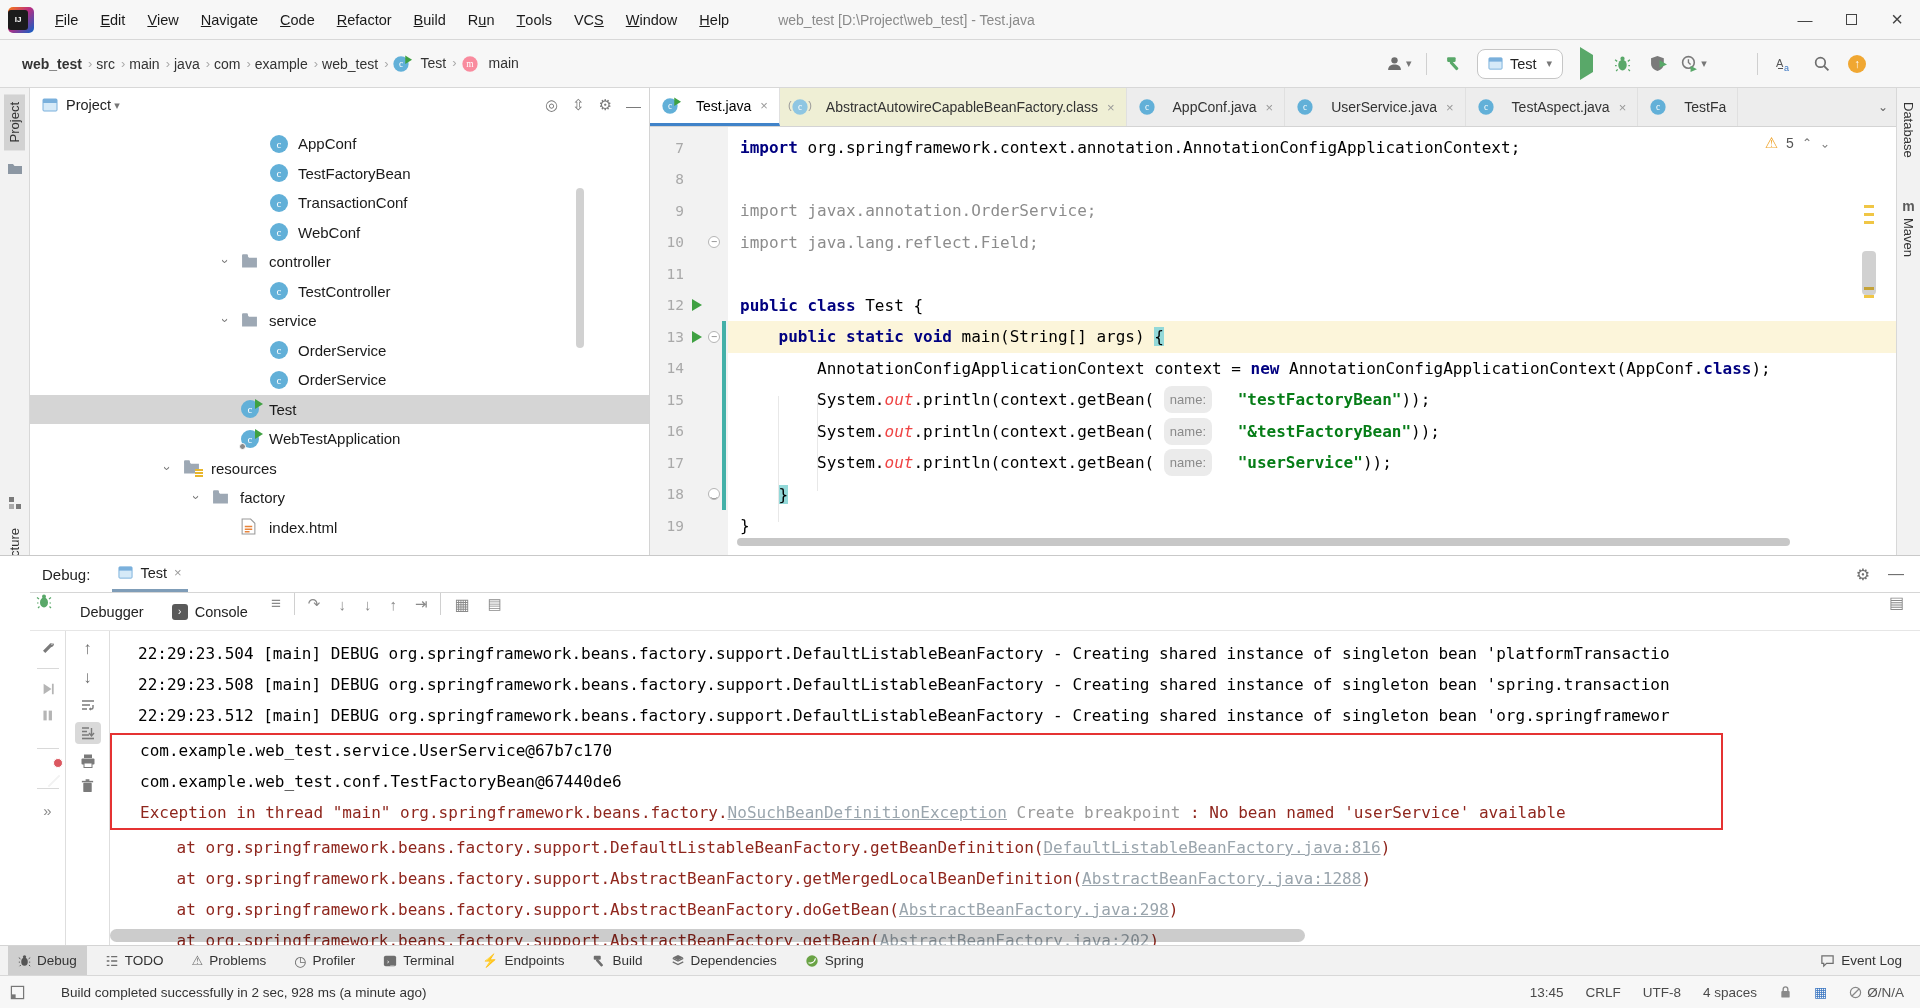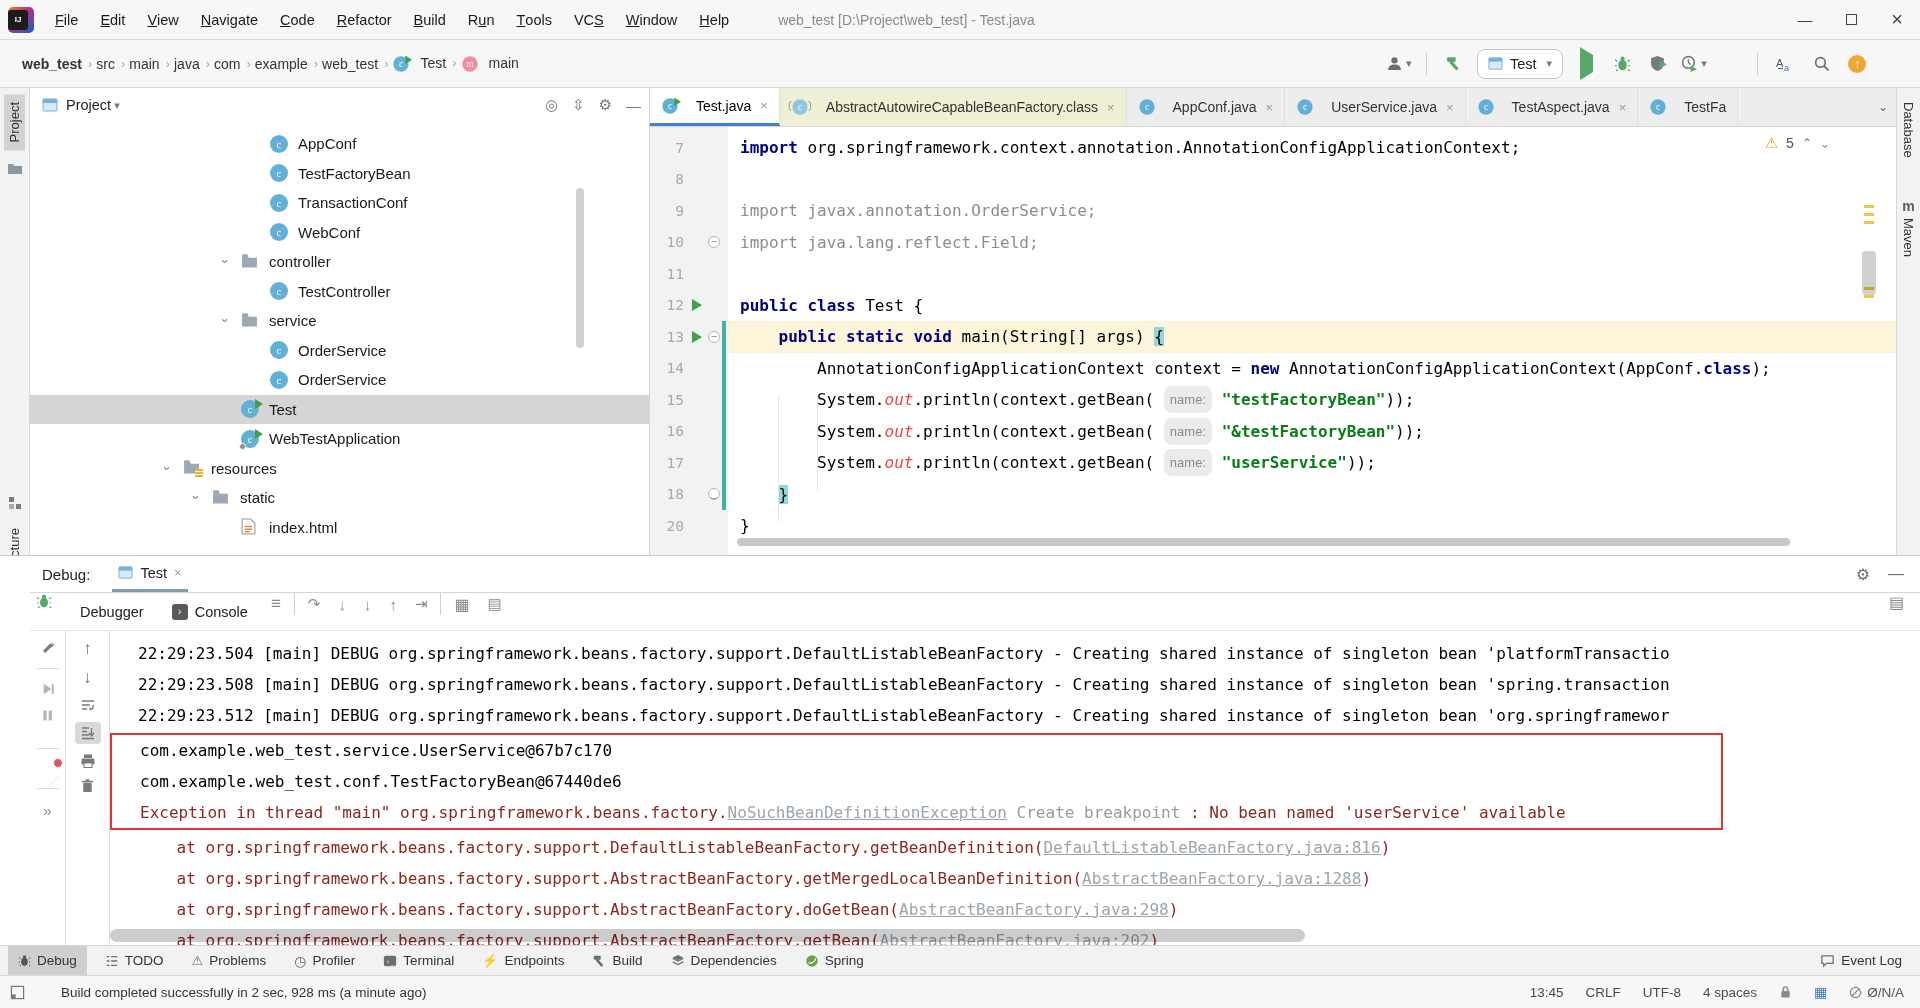--- a/index.html
+++ b/index.html
@@ -77,21 +77,21 @@
   .lnum{position:absolute;left:0;width:34px;text-align:right;color:#a9a9a9;font-size:14.5px;}
   .runic{position:absolute;left:42px;width:0;height:0;border-left:10px solid #3fa142;border-top:6px solid transparent;border-bottom:6px solid transparent;}
   .foldic{position:absolute;left:58px;width:12px;height:12px;border:1px solid #b5b5b5;border-radius:6px;background:#fff;color:#888;font-size:10px;line-height:10px;text-align:center;}
   .ctext{margin-left:90px;}
   .tk-k{color:#000080;font-weight:bold;}
   .tk-p{color:#000;}
   .tk-g{color:#8c8c8c;}
   .tk-s{color:#067d17;font-weight:bold;}
   .tk-f{color:#ef4444;font-style:italic;}
   .tk-m{background:#93d9d9;color:#000;}
-  .tk-h{display:inline-block;background:#ebebeb;color:#8a8a8a;border-radius:8px;font-family:"Liberation Sans",sans-serif;font-size:13px;padding:6px 6px;margin-right:0;vertical-align:1px;}
+  .tk-h{display:inline-block;background:#ebebeb;color:#8a8a8a;border-radius:8px;font-family:"Liberation Sans",sans-serif;font-size:13px;padding:6px 6px;margin-right:16px;vertical-align:1px;}
   .iguide{position:absolute;width:1px;background:#e8e8e8;}
   #warnbox{position:absolute;right:66px;top:46px;display:flex;align-items:center;gap:8px;font-size:14px;color:#555;}
   #warnbox .tri{color:#f0a732;font-size:15px;}
   #warnbox .ch{color:#777;font-size:12px;}
   #hscroll{position:absolute;left:87px;top:450px;width:1053px;height:8px;border-radius:4px;background:rgba(0,0,0,.22);}
   #stripe{position:absolute;right:20px;top:39px;width:14px;bottom:0;}
   .smark{position:absolute;left:2px;width:10px;height:3px;background:#f0c645;}
   .sthumb{position:absolute;left:0;width:14px;height:44px;border-radius:4px;background:rgba(0,0,0,.18);}
 
   
@@ -441,21 +441,21 @@
           <span>resources</span>
         </div>
         <div class="trow" style="padding-left: 159px;">
           <span class="chev">›</span>
           <span class="ticon">
             <svg width="17" height="15" viewBox="0 0 16 14">
               <path d="M1 2.5h5l1.5 2H15v9H1z" fill="#9da8b4"></path>
               <rect x="1" y="1" width="5.5" height="3" rx="1" fill="#9da8b4"></rect>
             </svg>
           </span>
-          <span>static</span>
+          <span>factory</span>
         </div>
         <div class="trow" style="padding-left: 211px;">
           <span class="ticon">
             <svg width="15" height="17" viewBox="0 0 14 16">
               <path d="M1 1h8l4 4v10H1z" fill="#fff" stroke="#9a9a9a"></path>
               <path d="M3.5 8h7M3.5 10.5h7M3.5 13h4.5" stroke="#e8833a" stroke-width="1.4"></path>
             </svg>
           </span>
           <span>index.html</span>
         </div>
@@ -521,21 +521,21 @@
         <div class="cline"><span class="lnum">9</span><span class="ctext"><span class="tk-g">import javax.annotation.OrderService;</span></span></div>
         <div class="cline"><span class="lnum">10</span><span class="foldic">−</span><span class="ctext"><span class="tk-g">import java.lang.reflect.Field;</span></span></div>
         <div class="cline"><span class="lnum">11</span><span class="ctext"></span></div>
         <div class="cline"><span class="lnum">12</span><span class="runic"></span><span class="ctext"><span class="tk-k">public class </span><span class="tk-p">Test {</span></span></div>
         <div class="cline cur"><span class="lnum">13</span><span class="runic"></span><span class="foldic">−</span><span class="ctext"><span class="tk-p">    </span><span class="tk-k">public static void </span><span class="tk-p">main(String[] args) </span><span class="tk-m">{</span></span></div>
         <div class="cline"><span class="lnum">14</span><span class="ctext"><span class="tk-p">        AnnotationConfigApplicationContext context = </span><span class="tk-k">new</span><span class="tk-p"> AnnotationConfigApplicationContext(AppConf.</span><span class="tk-k">class</span><span class="tk-p">);</span></span></div>
         <div class="cline"><span class="lnum">15</span><span class="ctext"><span class="tk-p">        System.</span><span class="tk-f">out</span><span class="tk-p">.println(context.getBean( </span><span class="tk-h">name:</span><span class="tk-p"> </span><span class="tk-s">"testFactoryBean"</span><span class="tk-p">));</span></span></div>
         <div class="cline"><span class="lnum">16</span><span class="ctext"><span class="tk-p">        System.</span><span class="tk-f">out</span><span class="tk-p">.println(context.getBean( </span><span class="tk-h">name:</span><span class="tk-p"> </span><span class="tk-s">"&amp;testFactoryBean"</span><span class="tk-p">));</span></span></div>
         <div class="cline"><span class="lnum">17</span><span class="ctext"><span class="tk-p">        System.</span><span class="tk-f">out</span><span class="tk-p">.println(context.getBean( </span><span class="tk-h">name:</span><span class="tk-p"> </span><span class="tk-s">"userService"</span><span class="tk-p">));</span></span></div>
         <div class="cline"><span class="lnum">18</span><span class="foldic">‿</span><span class="ctext"><span class="tk-p">    </span><span class="tk-m">}</span></span></div>
-        <div class="cline"><span class="lnum">20</span><span class="ctext"><span class="tk-p">}</span></span></div>
+        <div class="cline"><span class="lnum">19</span><span class="ctext"><span class="tk-p">}</span></span></div>
       </div>
     <div class="iguide" style="left:128px;top:308px;height:126px;"></div>
     <div class="iguide" style="left:167px;top:308px;height:95px;"></div>
     <div id="warnbox">
       <span class="tri">⚠</span>
       <span>5</span>
       <span class="ch">⌃</span>
       <span class="ch" style="transform:rotate(180deg)">⌃</span>
     </div>
     <div id="hscroll"></div>

